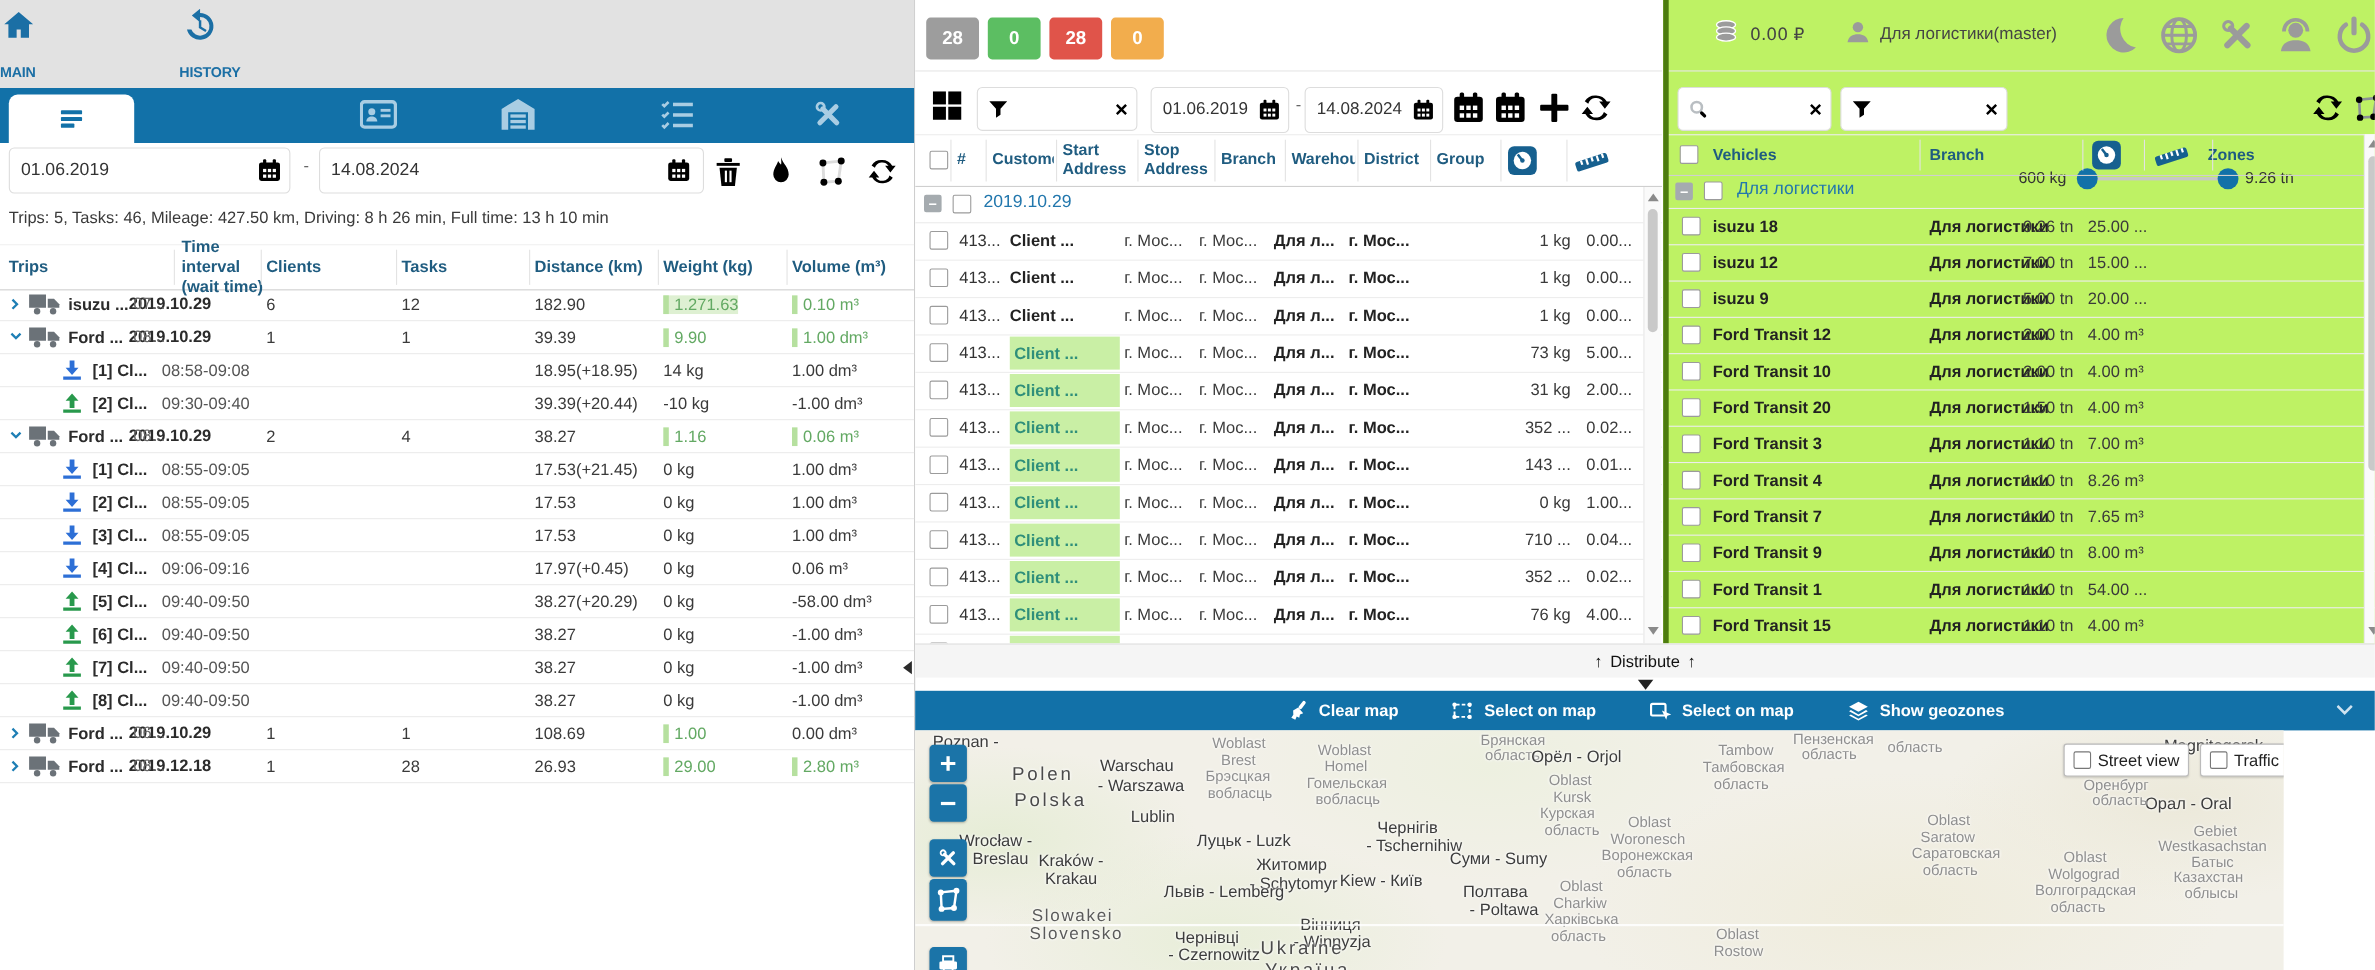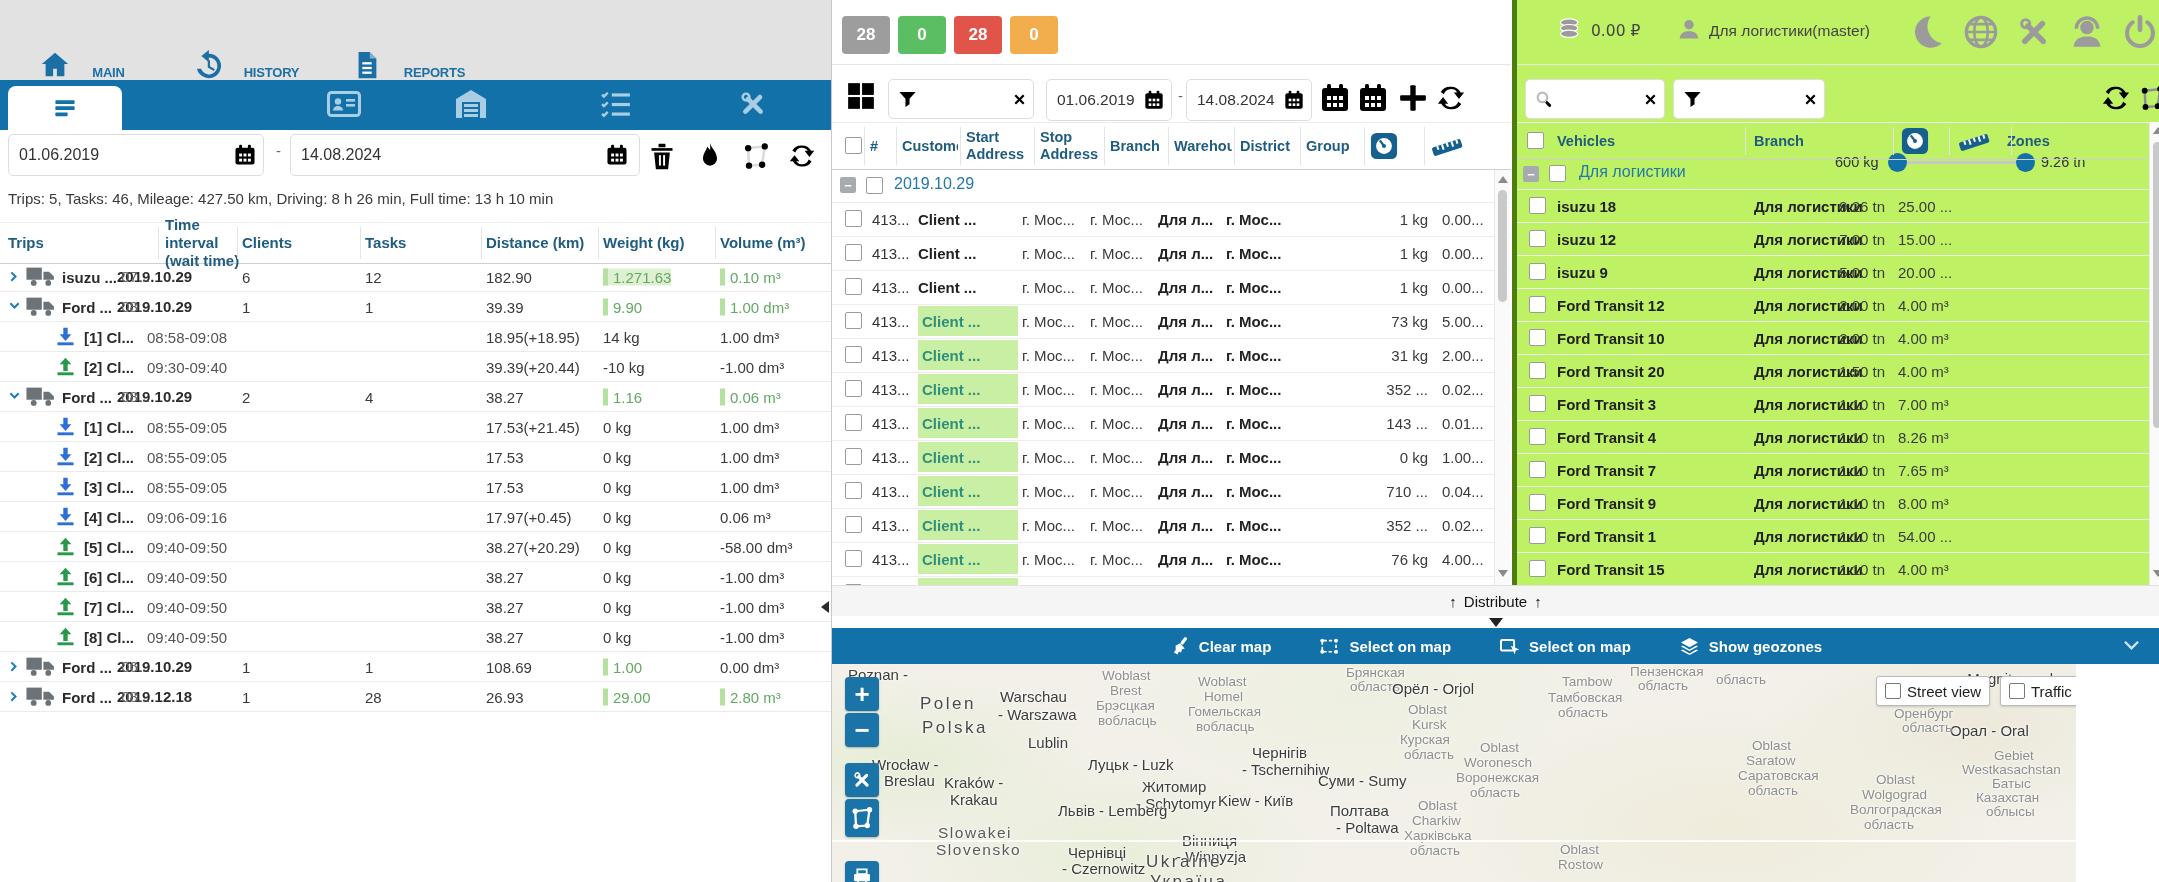--- a/index.html
+++ b/index.html
@@ -4,21 +4,21 @@
 <style>
   html,body{margin:0;padding:0;background:#fff}
   #app{position:relative;width:2159px;height:882px;overflow:hidden;
        font-family:"Liberation Sans",sans-serif;font-size:15px;color:#3a3a3a;background:#fff}
   .ic{display:inline-block;vertical-align:middle;fill:currentColor}
   b{font-weight:700;color:#2b2b2b}
 
   
   .left-panel{position:absolute;left:0;top:0;width:831px;height:882px;border-right:1px solid #c9c9c9;background:#fff}
   .main-nav{display:flex;height:80px;background:#e2e2e2}
-  .nav-item{display:flex;flex-direction:row;align-items:flex-end;justify-content:center;gap:20px;color:#1b6fa5;cursor:pointer}
+  .nav-item{display:flex;flex-direction:column;align-items:flex-start;justify-content:center;gap:20px;color:#1b6fa5;cursor:pointer}
   .nav-item{width:163px}
   .nav-item:nth-child(4){width:168px}
   .nav-item:nth-child(5){width:174px}
   .nav-ic{width:34px;height:30px}
   .nav-label{font-size:13px;font-weight:700;letter-spacing:-.2px}
   .nav-item.active{background:#1271a8;color:#bcd9ec}
   .subtab-bar{position:relative;height:50px;background:#1271a8}
   .subtab-active{position:absolute;left:8px;top:6px;width:114px;height:44px;background:#fff;border-radius:8px 8px 0 0;
                  display:flex;align-items:center;justify-content:center;color:#1271a8}
   .subtab-ic{position:absolute;top:9px;width:34px;height:30px;color:#a9cde3;cursor:pointer}
@@ -356,26 +356,20 @@
      <svg class="ic nav-ic">
             <use href="#i-home"></use>
           </svg>
      <div class="nav-label">MAIN</div>
    </div>
         <div class="nav-item">
      <svg class="ic nav-ic">
             <use href="#i-history"></use>
           </svg>
      <div class="nav-label">HISTORY</div>
-   </div>
-        <div class="nav-item">
-     <svg class="ic nav-ic">
-            <use href="#i-reports"></use>
-          </svg>
-     <div class="nav-label">REPORTS</div>
    </div>
       </div>
     <div class="subtab-bar" id="subtab-bar">
         <div class="subtab-active">
           <svg class="ic" style="width:32px;height:28px">
             <use href="#i-menu"></use>
           </svg>
         </div>
         <svg class="ic subtab-ic st-1">
           <use href="#i-idcard"></use>

